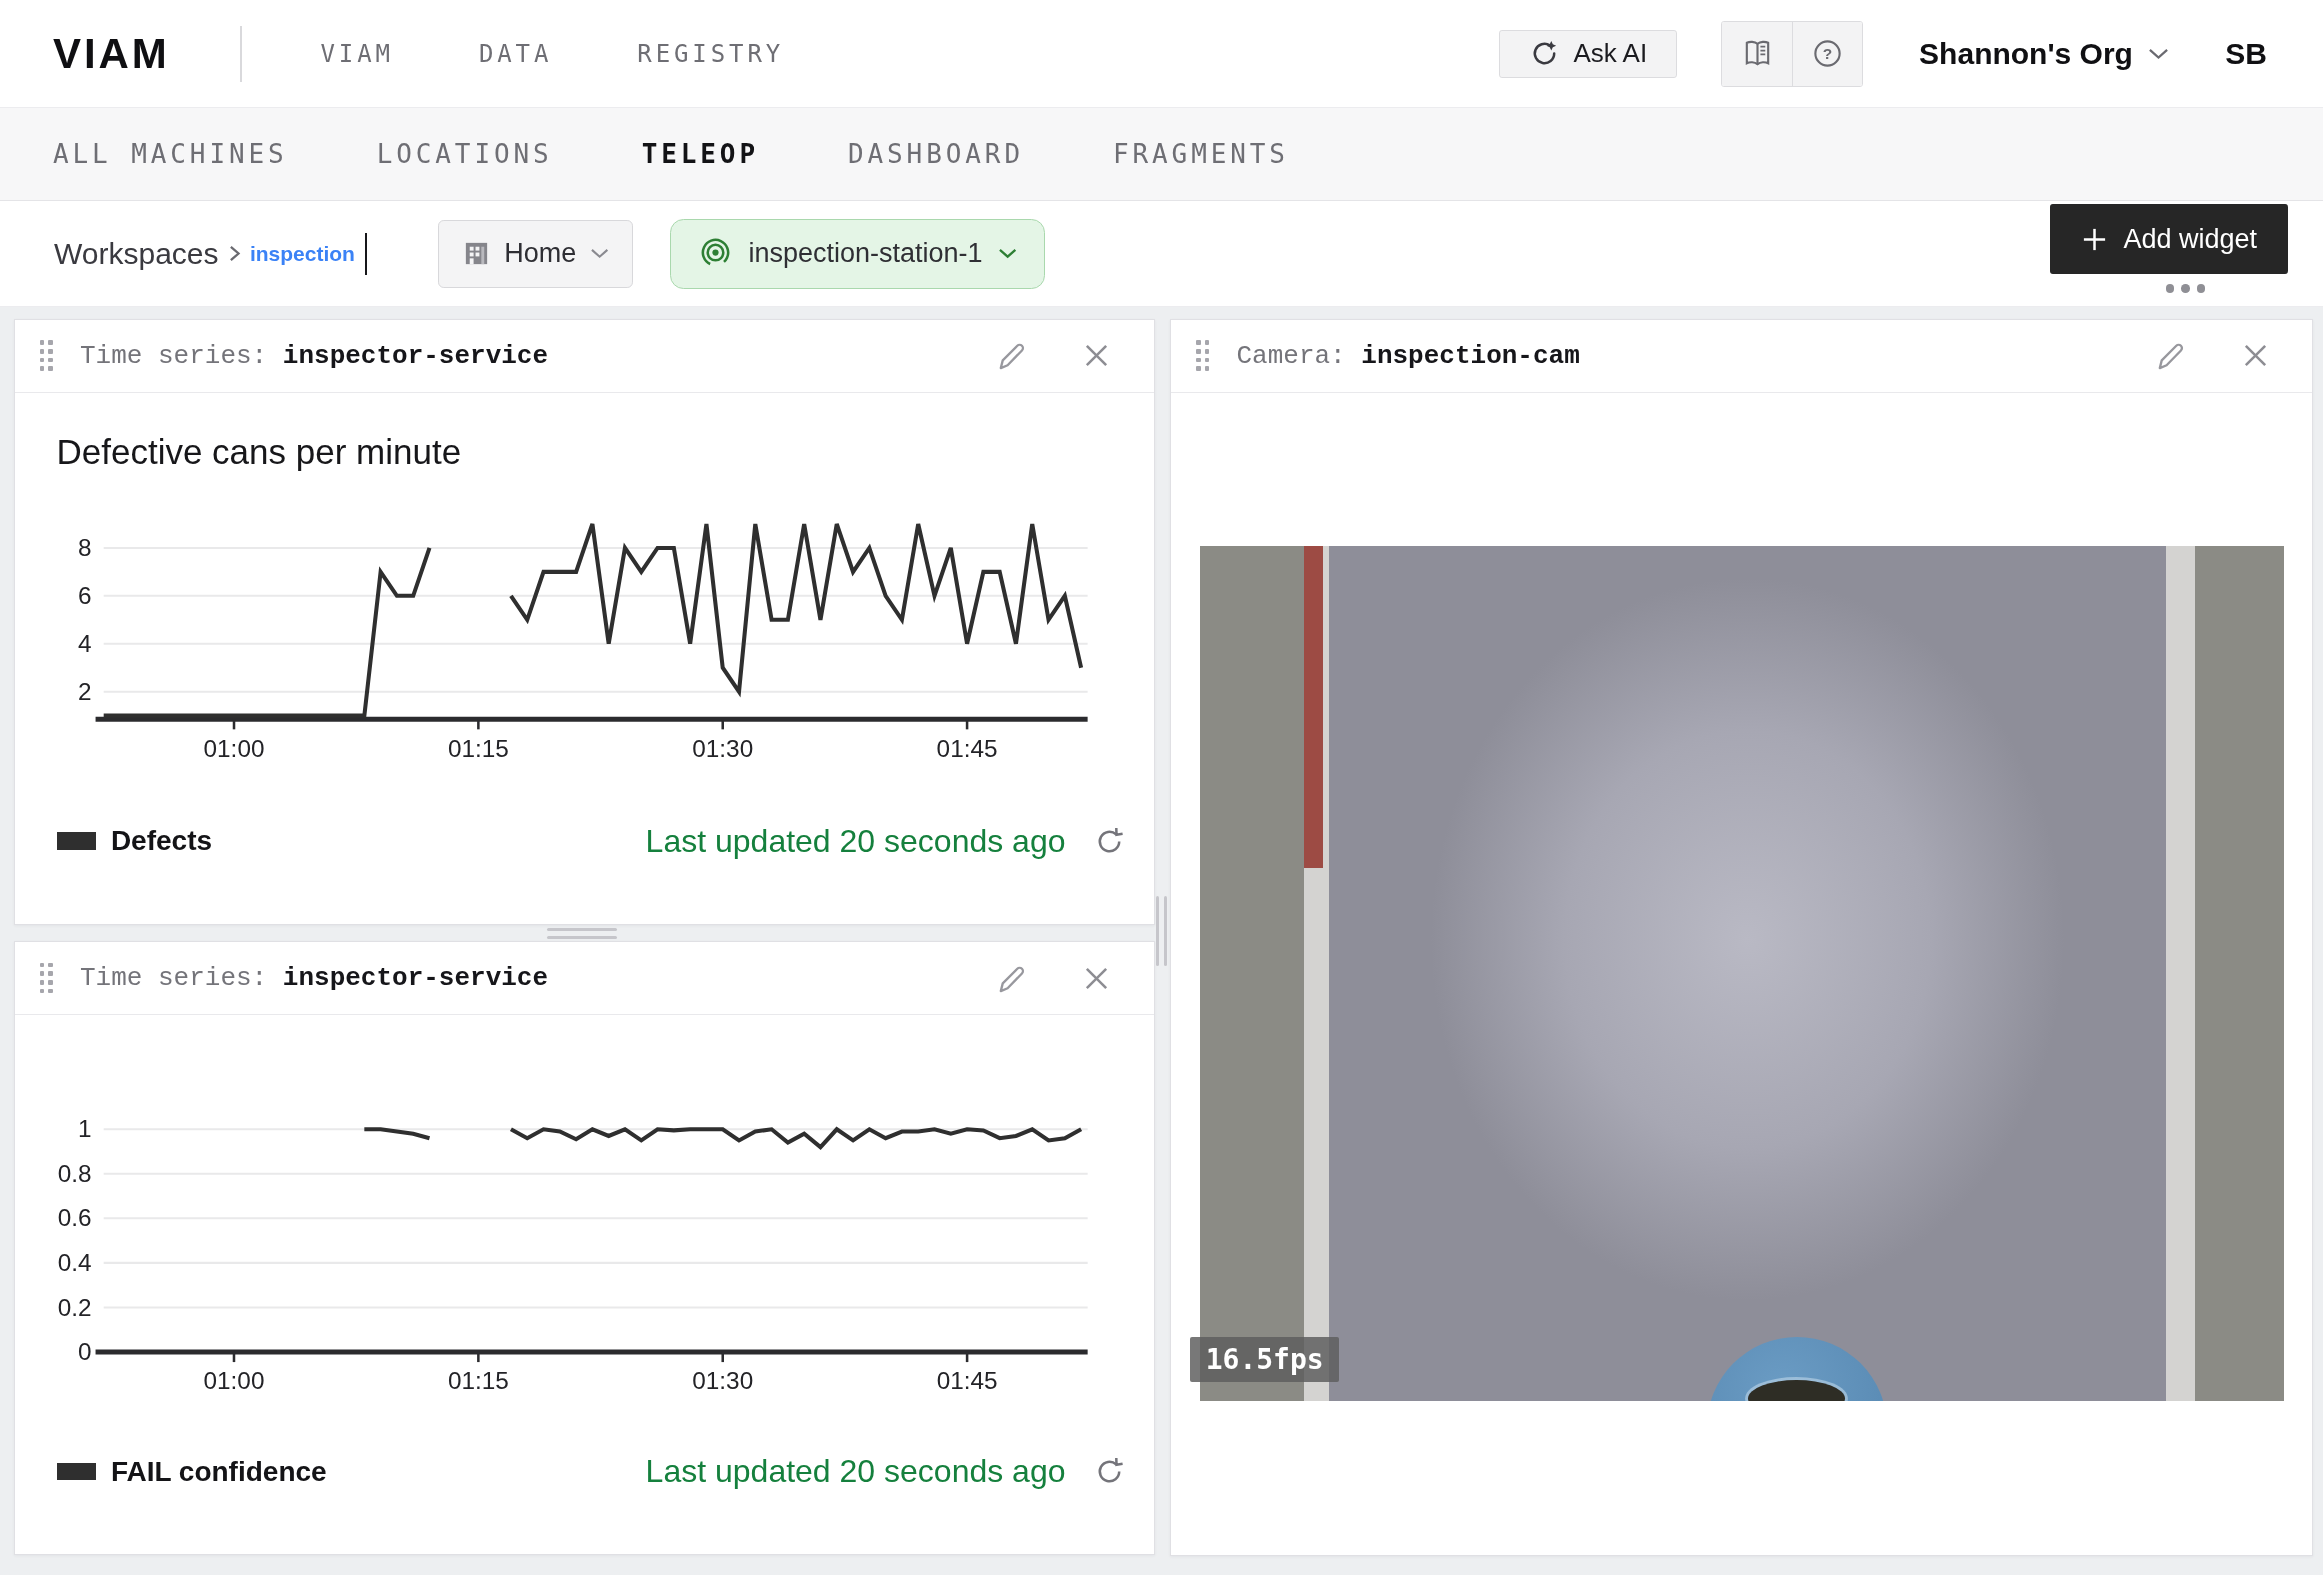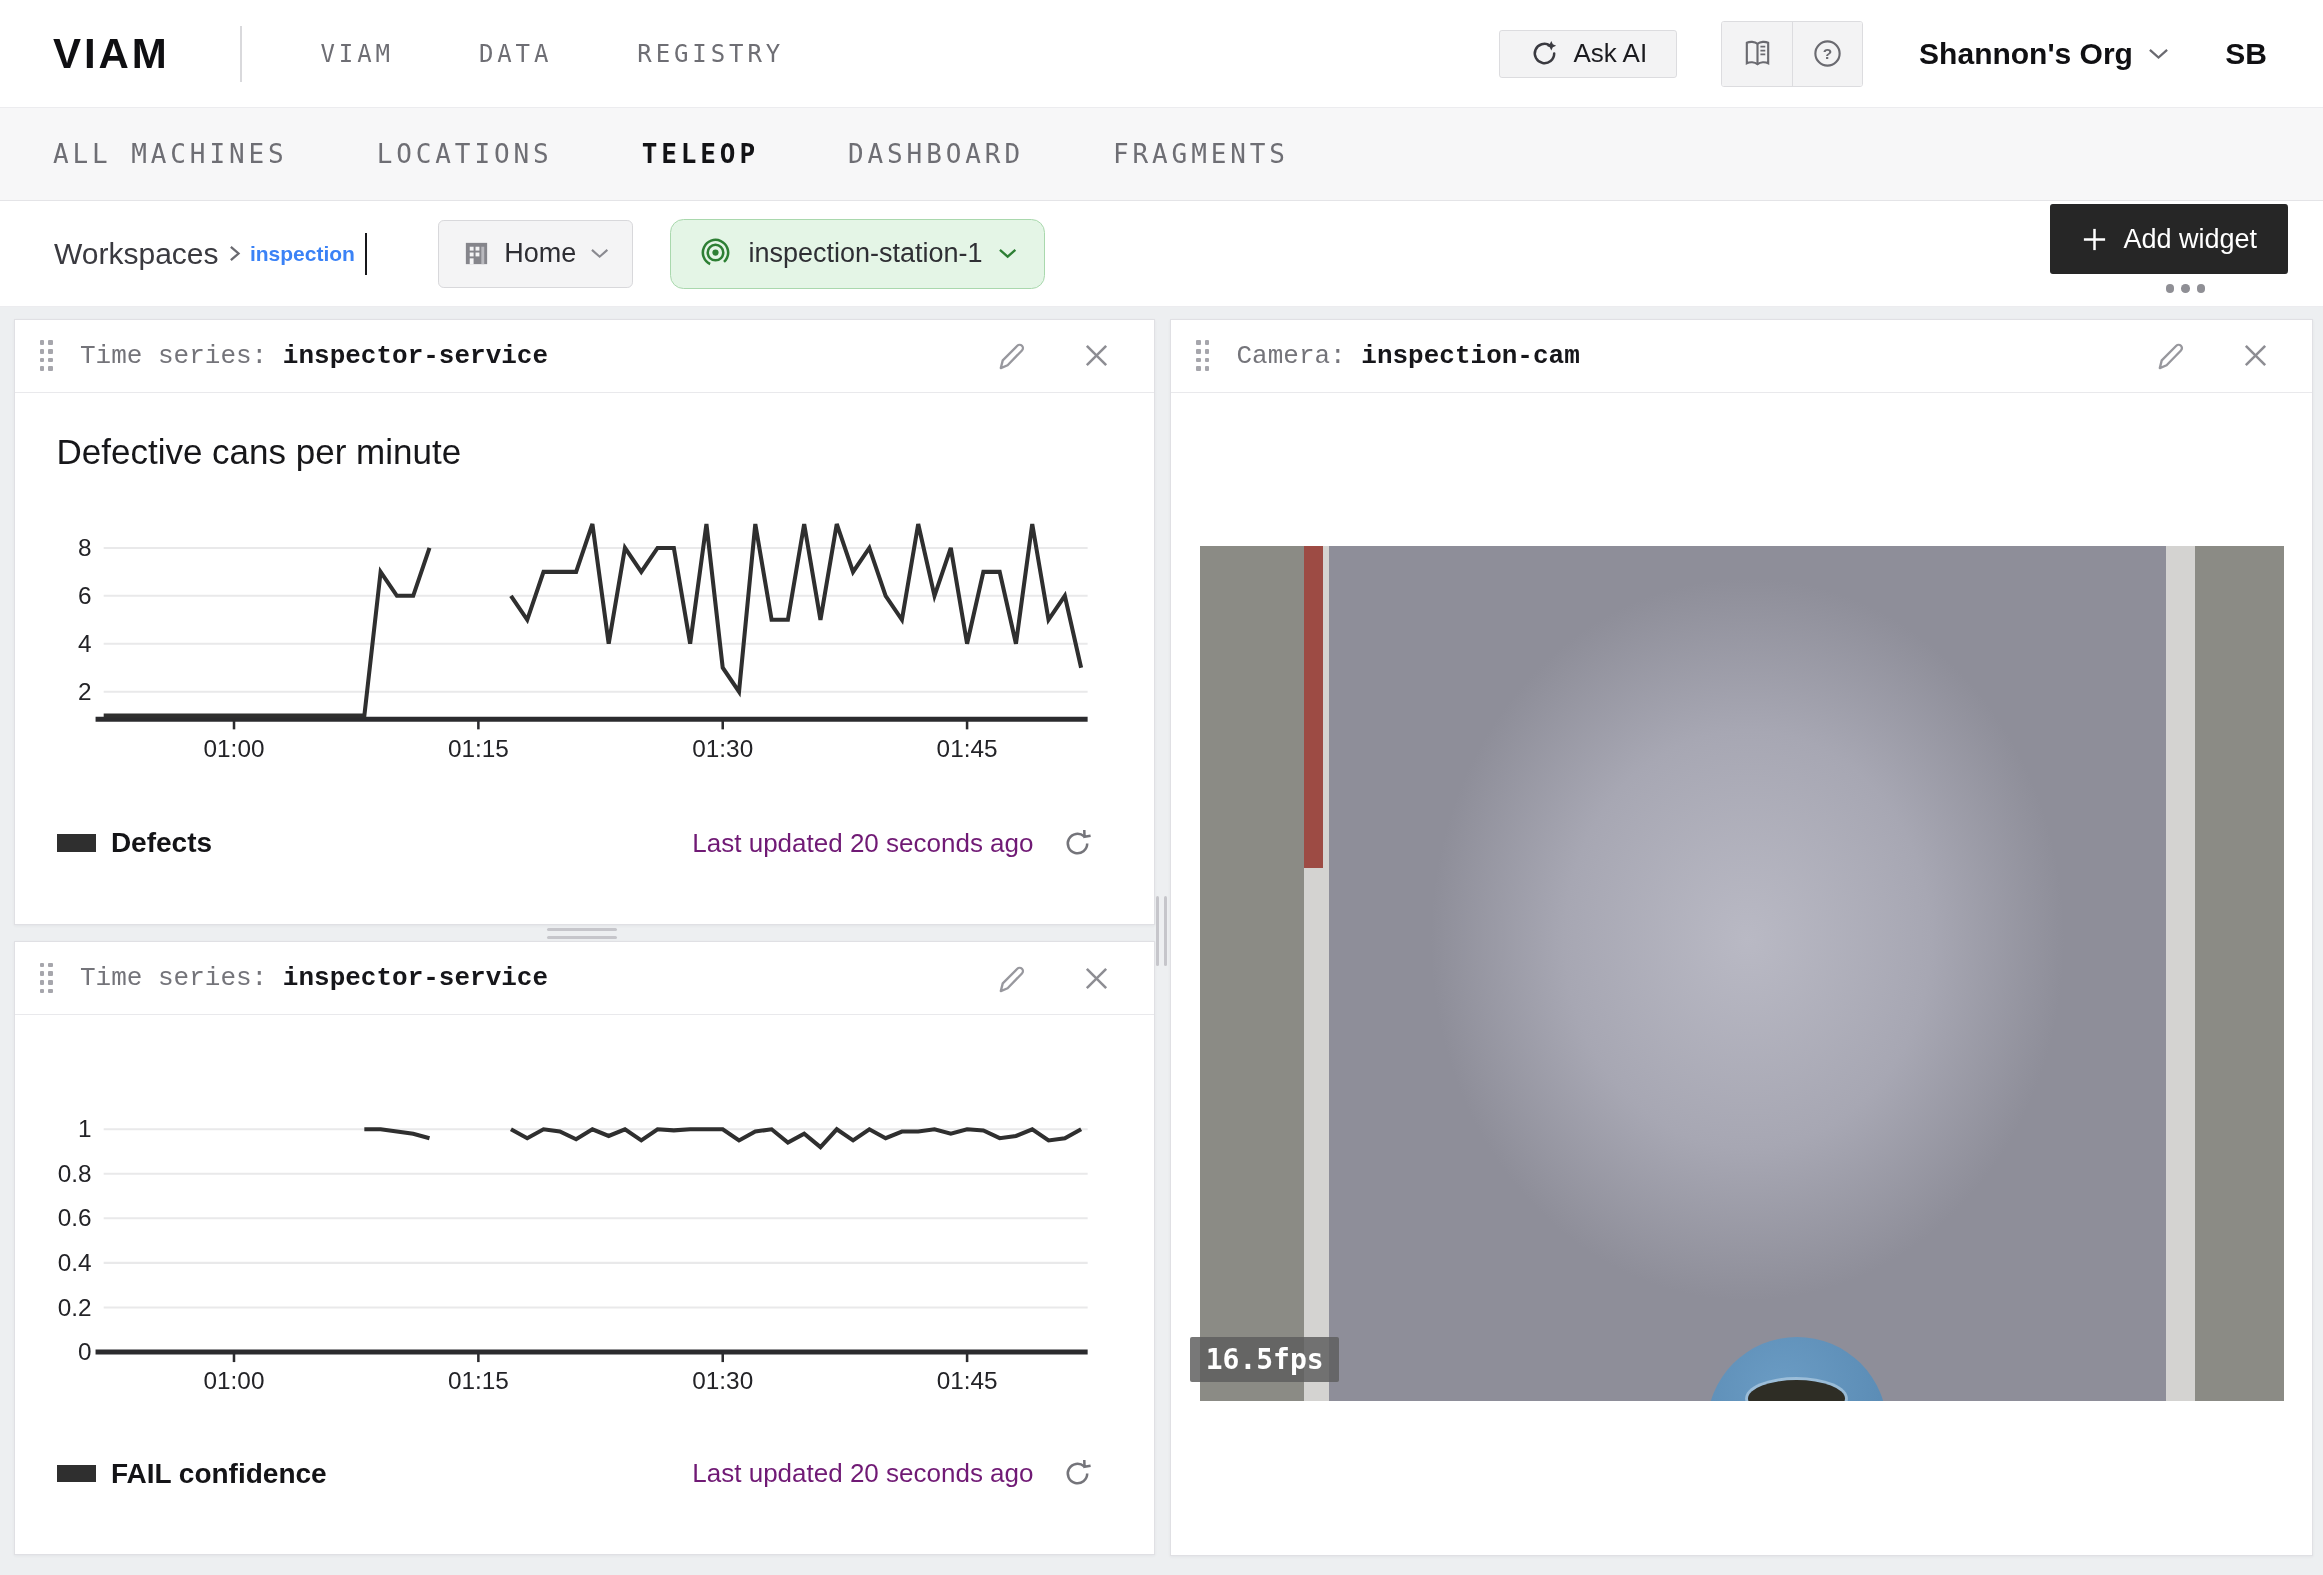--- a/index.html
+++ b/index.html
@@ -69,24 +69,24 @@
   .wtitle b { color:#16161a; font-weight:700; }
   .whead .spacer { flex:1; }
   .hicon { width:44px; height:44px; display:flex; align-items:center; justify-content:center; cursor:pointer; }
   .hicon + .hicon { margin-left:42px; }
 
   .chart-body { padding:39px 42px 0 42px; }
   .chart-title { font-size:35px; font-weight:500; color:#17171a; }
   .chart-svg { width:100%; display:block; margin-top:21px; }
   .tick { font-family:"Liberation Sans",sans-serif; font-size:24px; fill:#232327; }
 
-  .wfoot { position:absolute; left:42px; right:60px; bottom:64px; display:flex; align-items:center; }
+  .wfoot { position:absolute; left:42px; right:28px; bottom:64px; display:flex; align-items:center; }
   .swatch { width:39px; height:17.4px; background:var(--line-color,#2f2f2f); margin-right:15.4px; }
   .legend-label { font-size:28px; font-weight:600; color:#141417; }
-  .updated { margin-left:auto; font-size:26px; color:#701a75; }
+  .updated { margin-left:auto; font-size:32px; color:#15803d; }
   .refresh { margin-left:27px; cursor:pointer; display:flex; }
 
   
   .cam-body { position:absolute; left:0; right:0; top:73px; bottom:0; display:flex;
     align-items:center; justify-content:center; background:#fff; }
   .cam-img { position:relative; width:1084px; height:855px; overflow:hidden;
     background:var(--camera-floor,#8e8e99); }
   .cam-blob { position:absolute; left:129px; right:118px; top:0; bottom:0;
     background:radial-gradient(ellipse 406px 463px at 50% 46%, var(--camera-floor-light,#b9b9c4) 0%, #a7a7b3 45%, rgba(142,142,153,0) 78%); }
   .wall-left  { position:absolute; left:0; top:0; width:104px; height:100%; background:var(--camera-wall,#8b8b85); }

